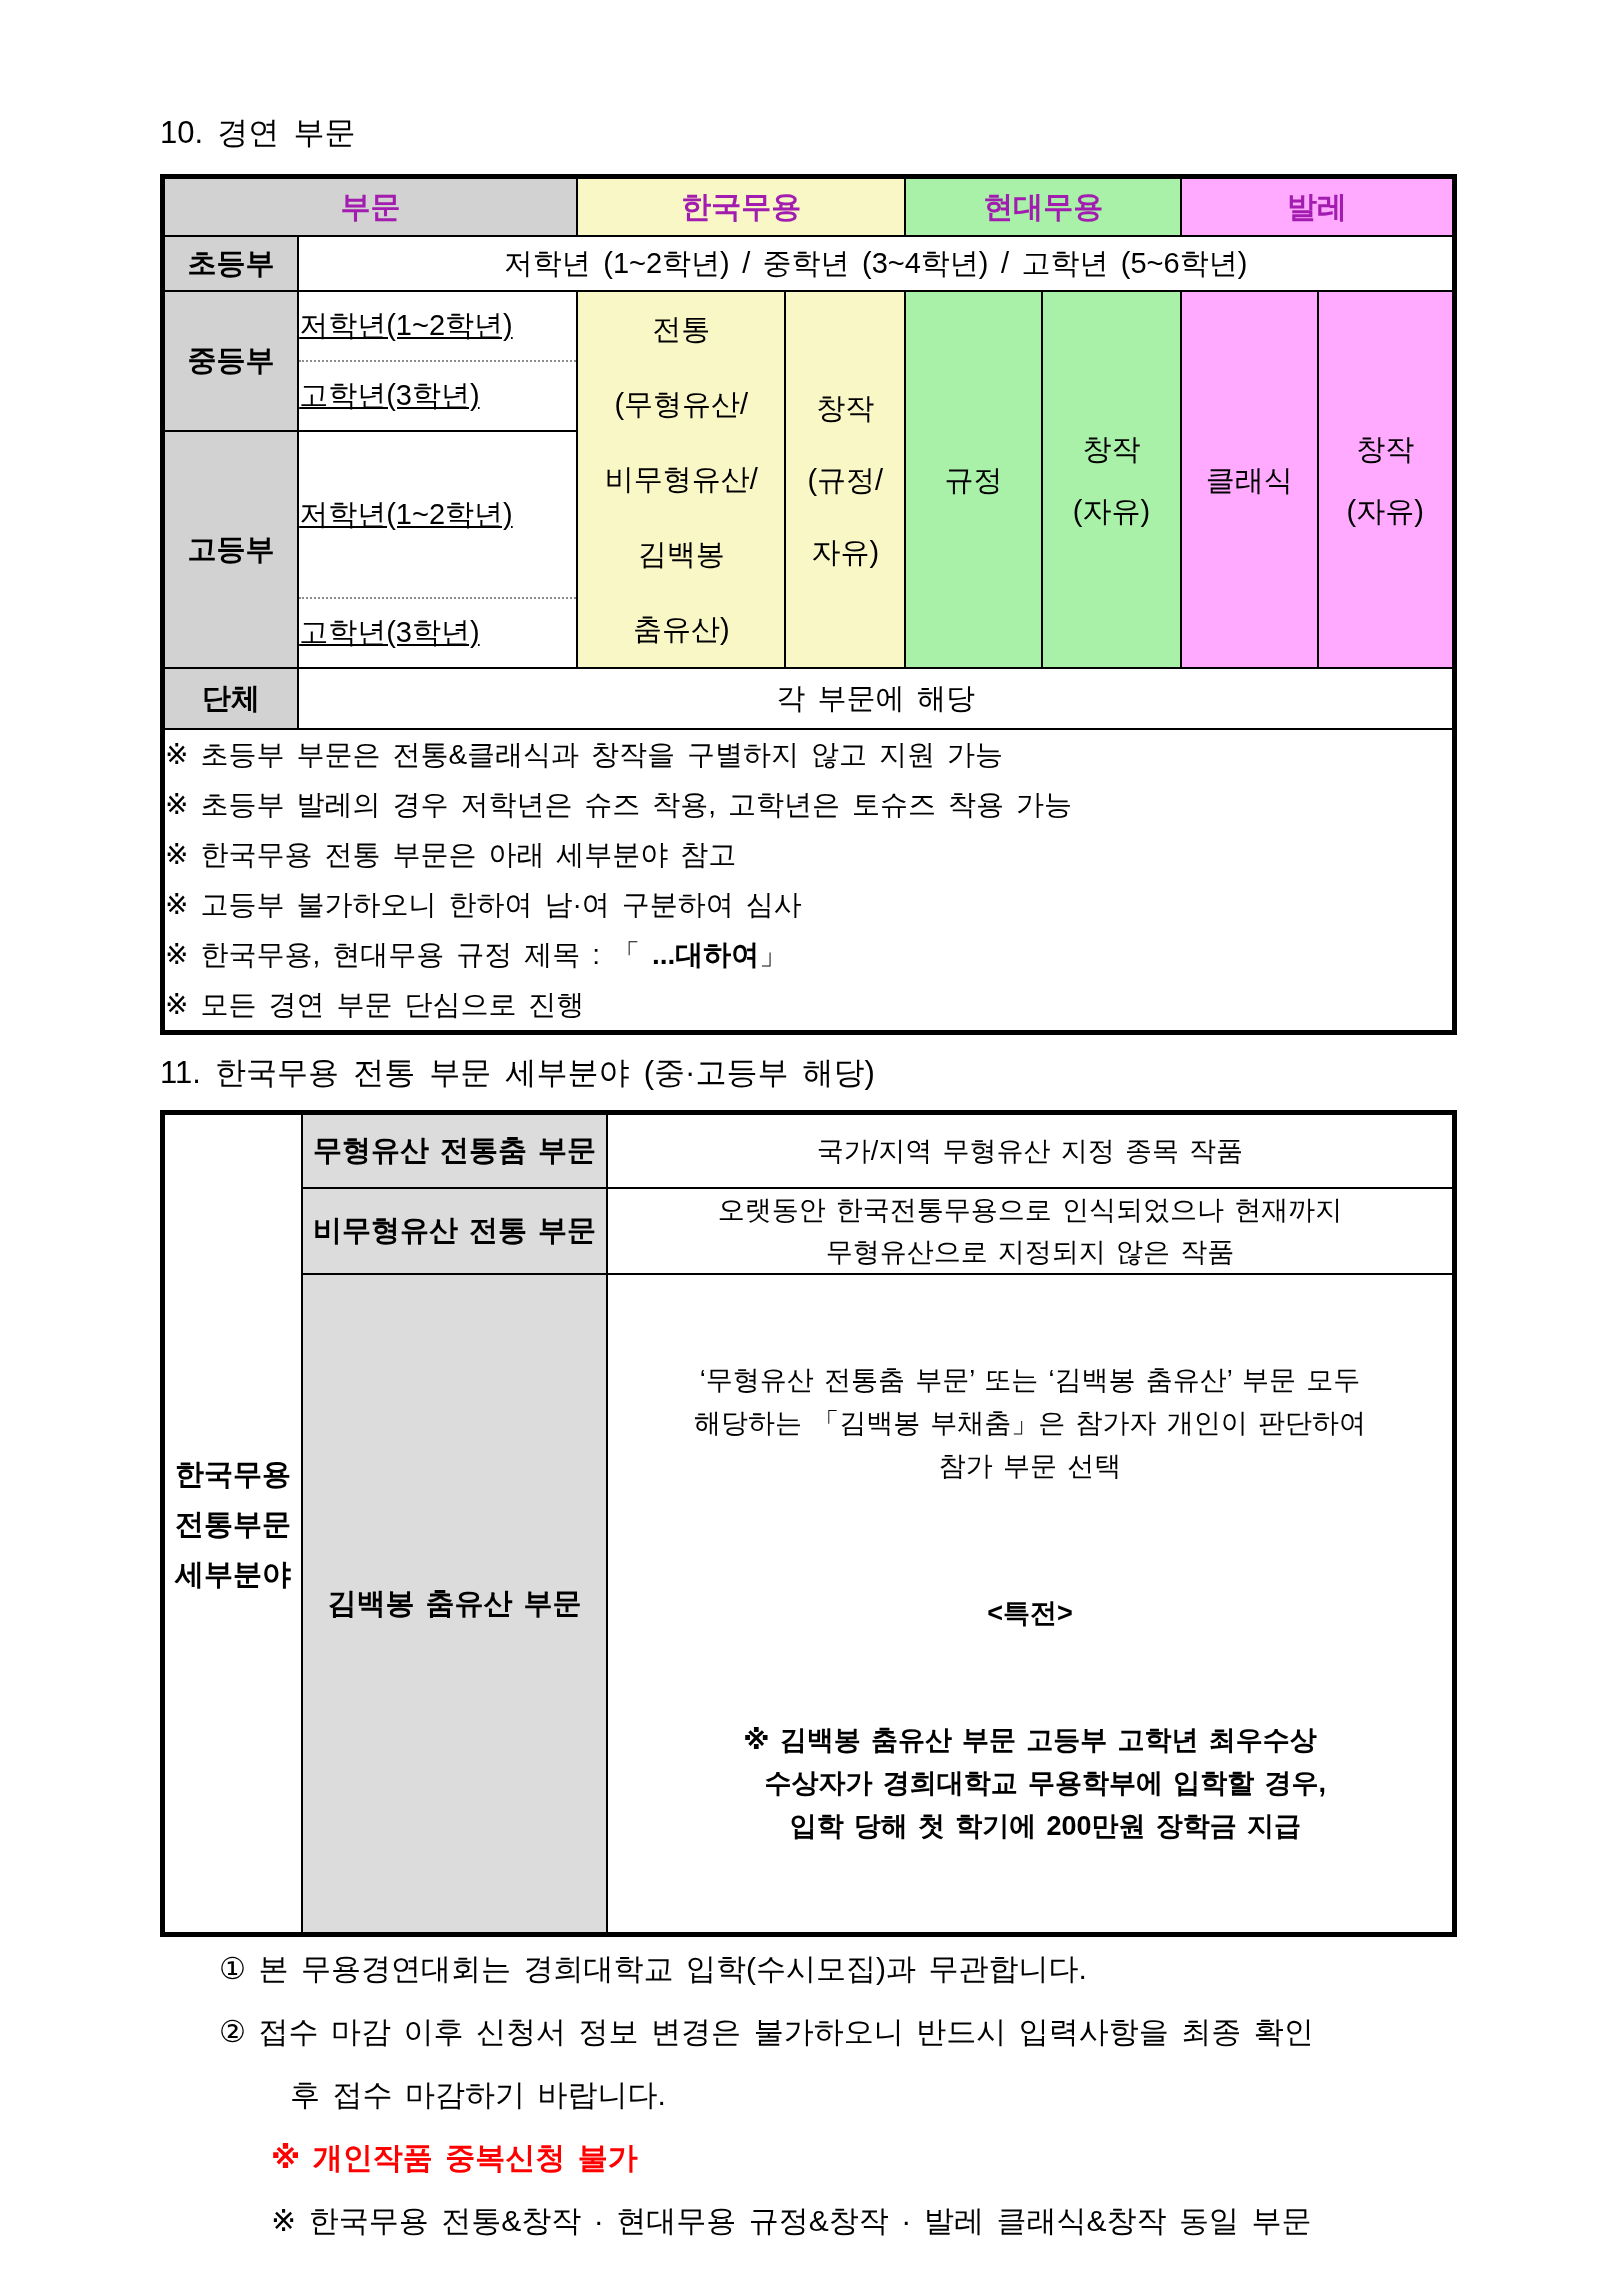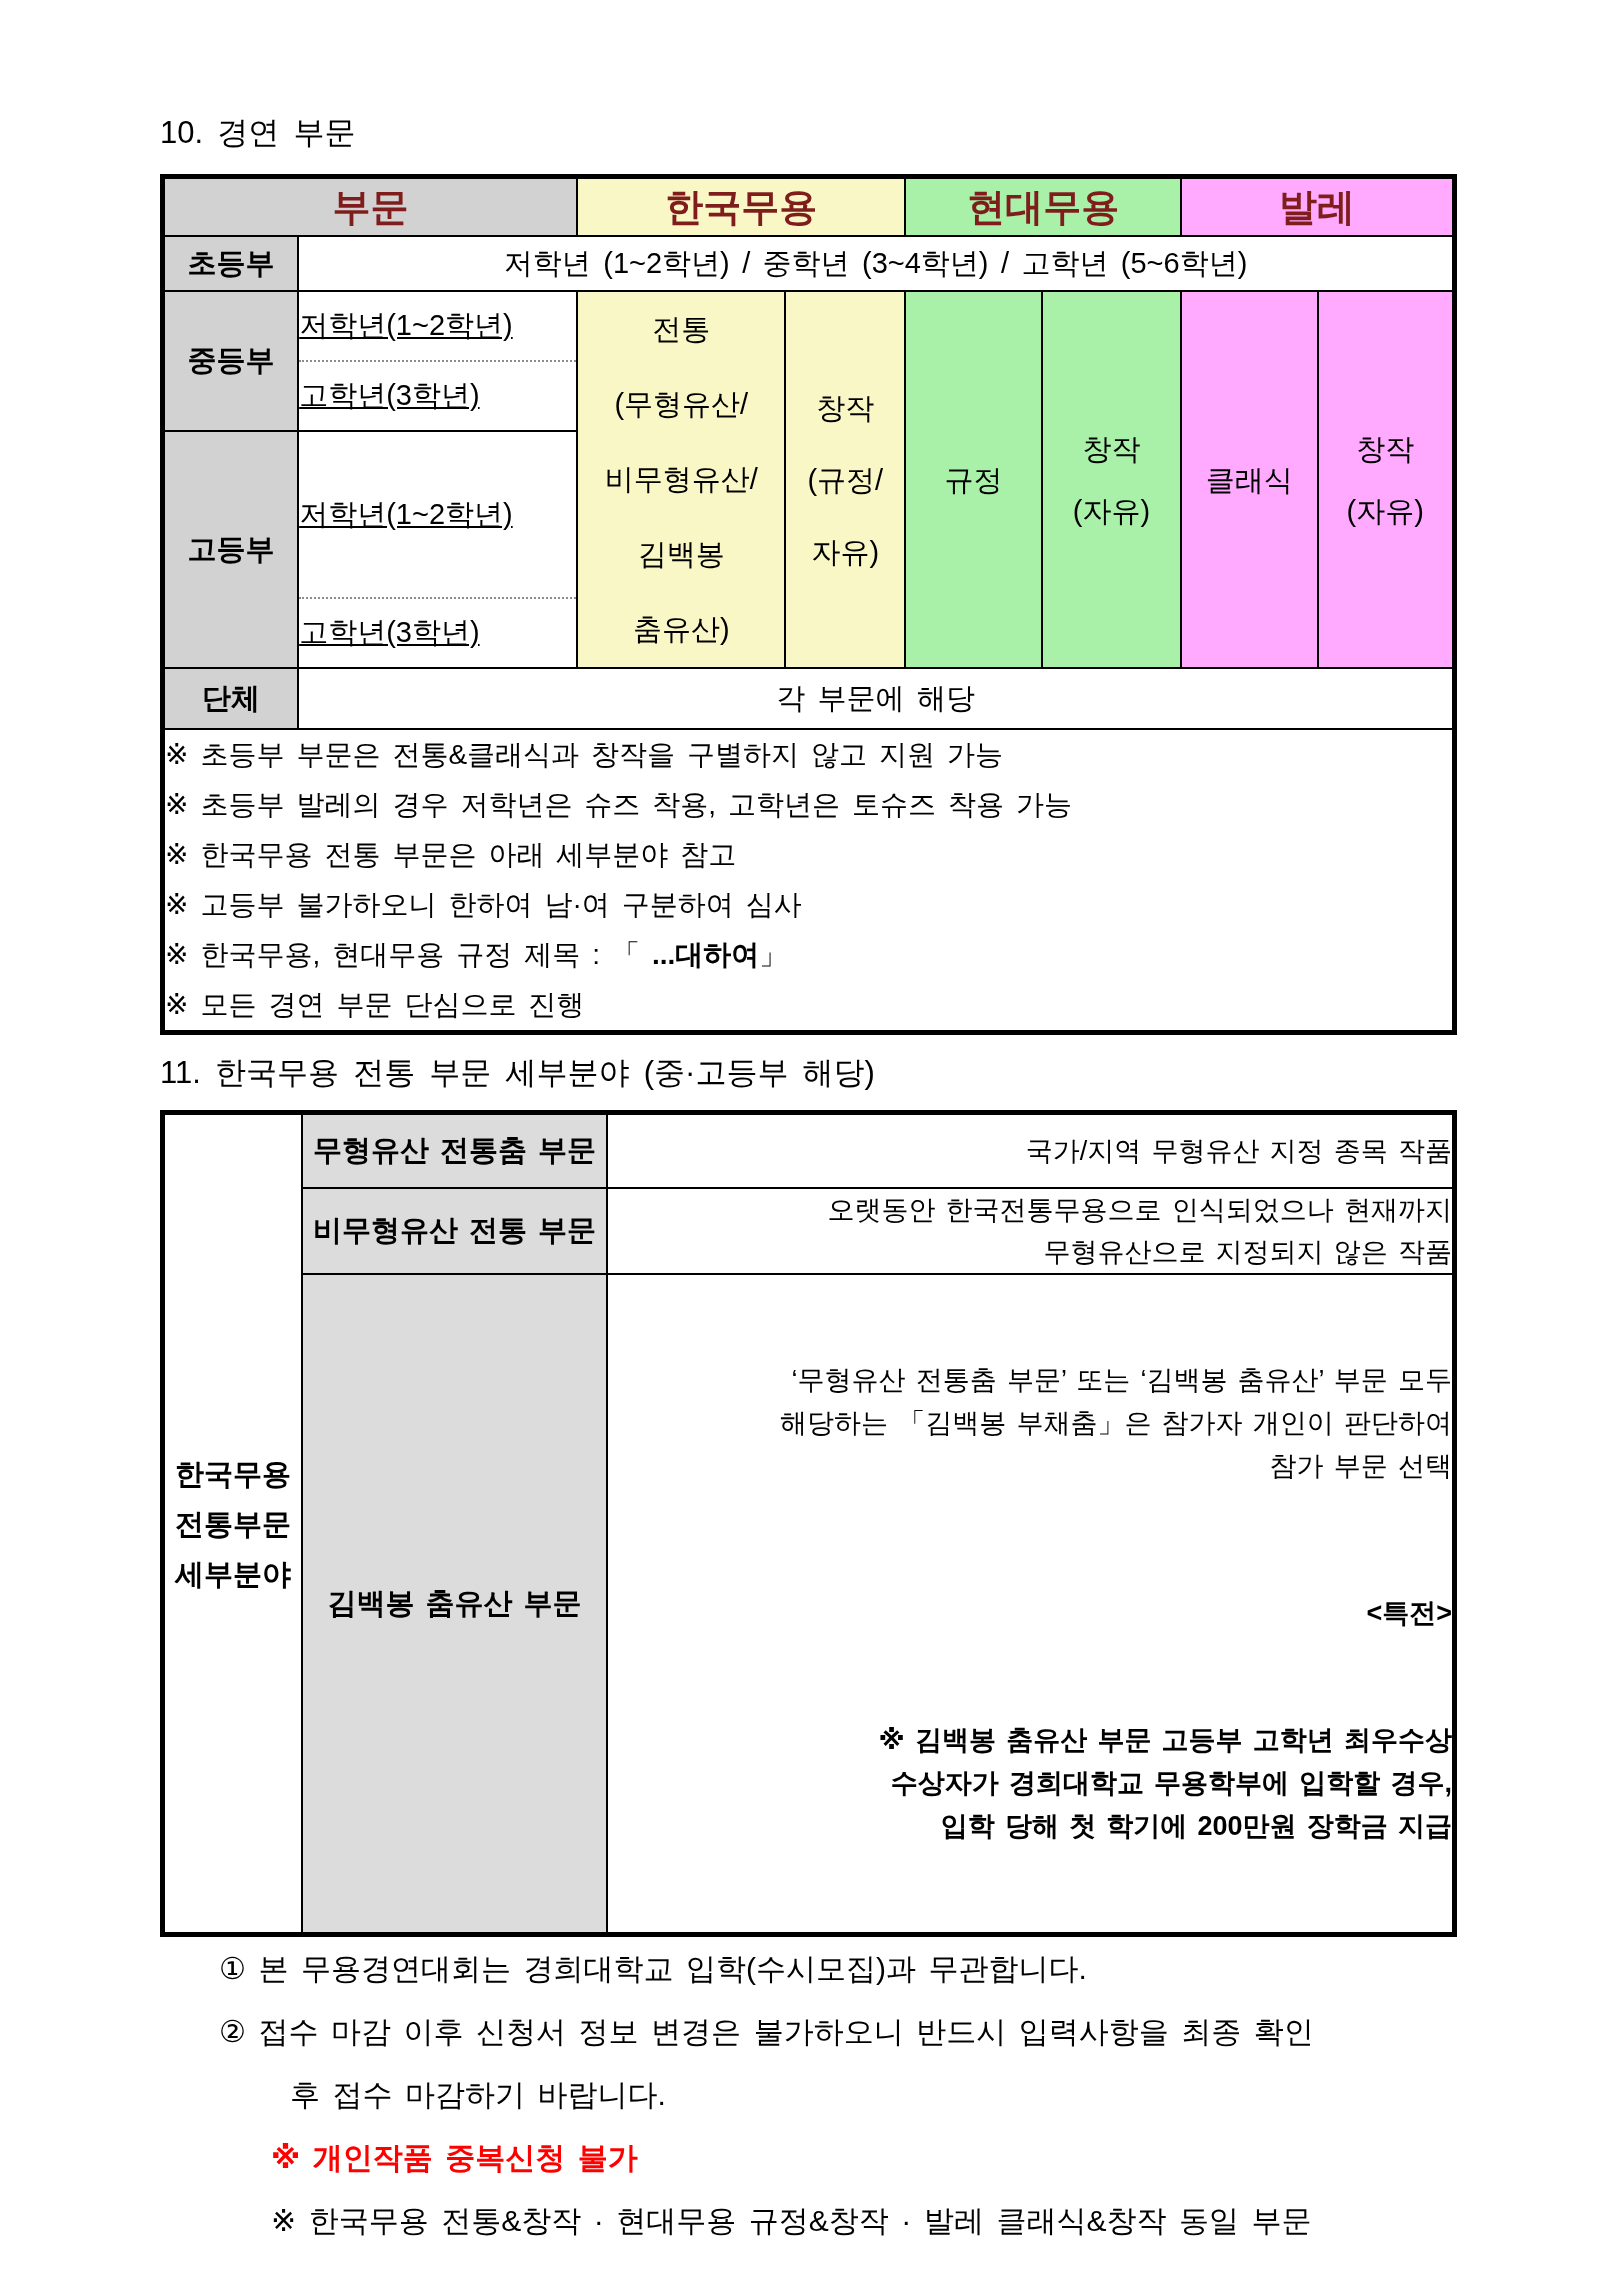--- a/index.html
+++ b/index.html
@@ -20,21 +20,21 @@
     white-space:nowrap;
   }
   #h10{margin-bottom:23px;}
   #h11{margin-top:19.5px;margin-bottom:19.5px;}
   #h12{margin-top:9.8px;line-height:63px;}
 
   table{border-collapse:collapse;table-layout:fixed;width:1297px;}
   .t1{border:5.2px solid #000;}
   .t1 th,.t1 td{border:2px solid #000;padding:0;overflow:hidden;}
   .t1 th{
-    height:56px;font-size:38px;font-weight:bold;color:#7f1d1d;
+    height:56px;font-size:30px;font-weight:bold;color:#a21caf;
     text-align:center;vertical-align:middle;
   }
   .gray-bg{background:#d2d2d2;}
   .yellow-bg{background:#f9f7c6;}
   .green-bg{background:#a9f1a9;}
   .pink-bg{background:#ffaaff;}
 
   .cat-label{
     background:#d2d2d2;font-size:29px;font-weight:bold;color:#000;
     text-align:center;vertical-align:middle;
@@ -77,21 +77,21 @@
   }
   .t2-label{
     background:#dcdcdc;font-size:29px;font-weight:bold;
     text-align:center;vertical-align:middle;word-spacing:0.1em;
   }
   .t2-r1 td{height:72px;}
   .t2-r2 td{height:78px;}
   .t2-r3 td{height:348px;}
   .t2-desc{
     background:#ffffff;font-size:27px;
-    text-align:right;vertical-align:middle;
+    text-align:center;vertical-align:middle;
     padding-left:19.5px;line-height:42px;white-space:pre-wrap;word-spacing:0.1em;
   }
   .t2-desc-r3{
     vertical-align:top;padding-top:11.7px;
   }
   .t2-desc-r3 .block{line-height:43px;}
   .bonus-title{margin-top:20px;font-weight:bold;}
   .bonus-lines{font-weight:bold;white-space:pre-wrap;line-height:43px;}
 
   .s12-line{

